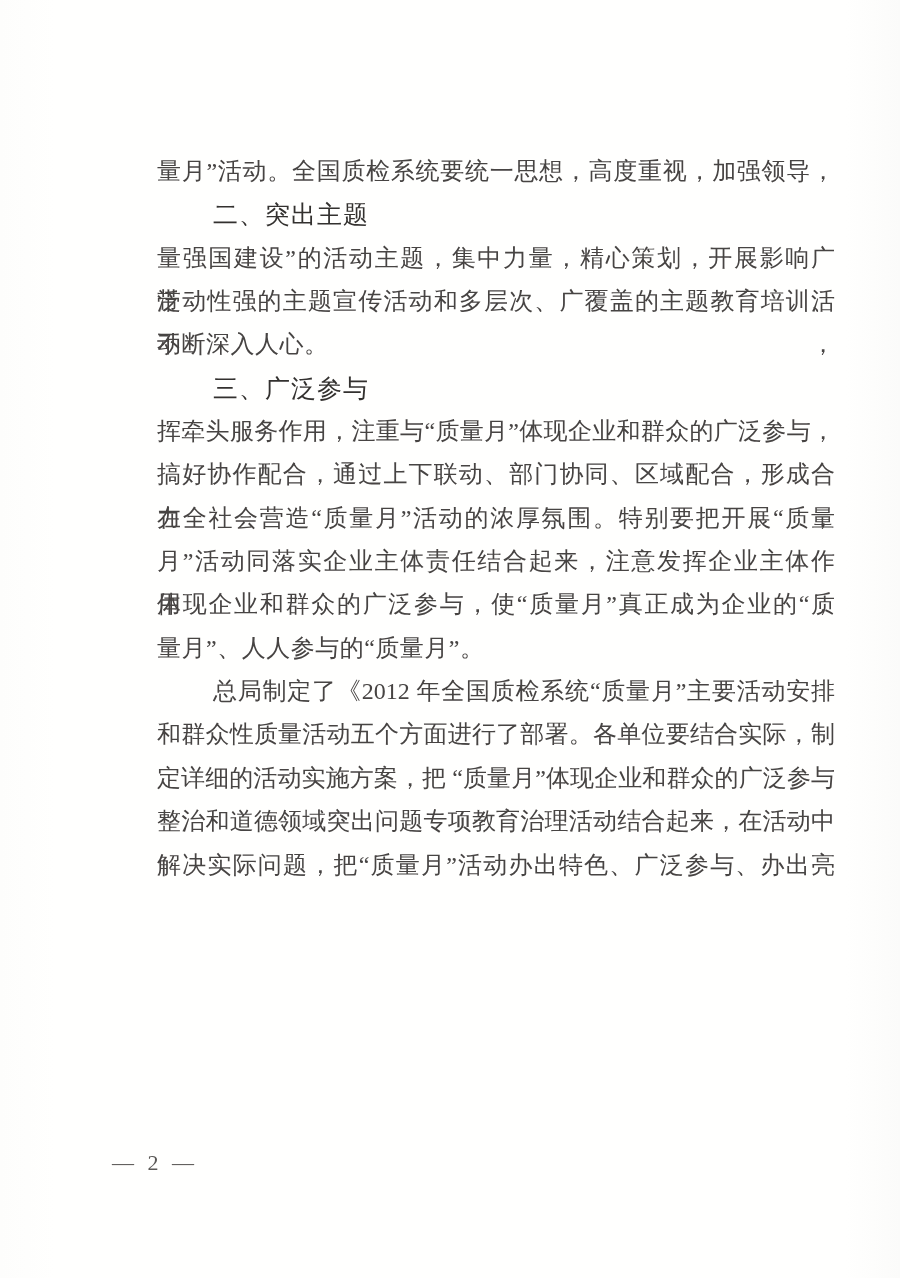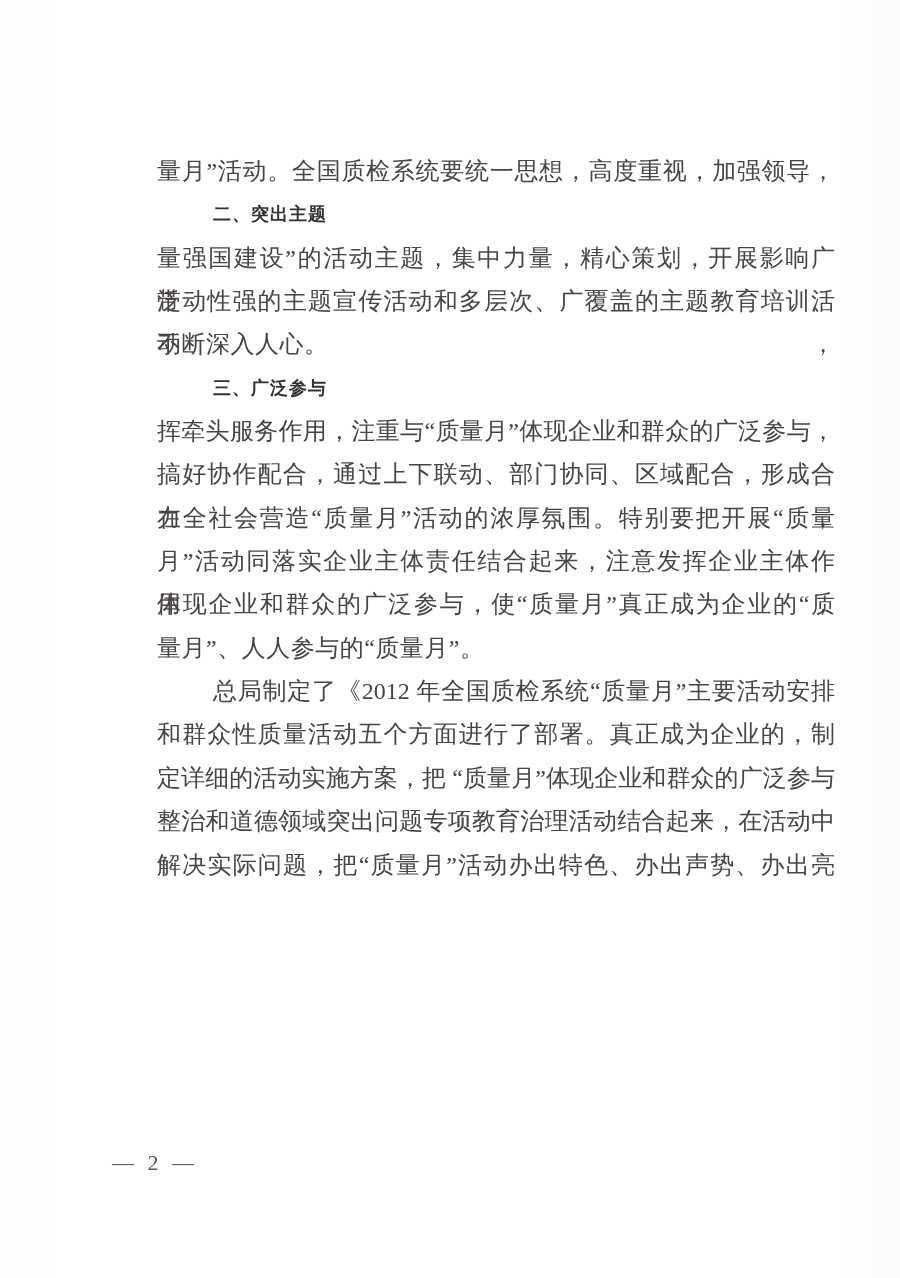--- a/index.html
+++ b/index.html
@@ -37,22 +37,22 @@
   .line.justify {
     white-space: normal;
     text-align: justify;
     text-align-last: justify;
     letter-spacing: 0;
   }
   .line.indent {
     text-indent: 56px;
   }
   .line.heading {
-    font-size: 18px;
-    font-weight: 700;
+    font-size: 25px;
+    font-weight: 400;
     color: #33312f;
     text-indent: 56px;
     letter-spacing: 1px;
   }
   .page-number {
     position: absolute;
     left: 112px;
     top: 1150px;
     font-size: 22px;
     color: #5a5856;
@@ -70,19 +70,19 @@
     <div class="line justify">带动性强的主题宣传活动和多层次、广覆盖的主题教育培训活动，</div>
     <div class="line">不断深入人心。</div>
     <div class="line heading">三、广泛参与</div>
     <div class="line justify">挥牵头服务作用，注重与“质量月”体现企业和群众的广泛参与，</div>
     <div class="line justify">搞好协作配合，通过上下联动、部门协同、区域配合，形成合力，</div>
     <div class="line justify">在全社会营造“质量月”活动的浓厚氛围。特别要把开展“质量</div>
     <div class="line justify">月”活动同落实企业主体责任结合起来，注意发挥企业主体作用，</div>
     <div class="line justify">体现企业和群众的广泛参与，使“质量月”真正成为企业的“质</div>
     <div class="line">量月”、人人参与的“质量月”。</div>
     <div class="line justify indent">总局制定了《2012 年全国质检系统“质量月”主要活动安排</div>
-    <div class="line justify">和群众性质量活动五个方面进行了部署。真正成为企业的，制</div>
+    <div class="line justify">和群众性质量活动五个方面进行了部署。各单位要结合实际，制</div>
     <div class="line justify">定详细的活动实施方案，把 “质量月”体现企业和群众的广泛参与</div>
     <div class="line justify">整治和道德领域突出问题专项教育治理活动结合起来，在活动中</div>
-    <div class="line justify">解决实际问题，把“质量月”活动办出特色、办出声势、办出亮</div>
+    <div class="line justify">解决实际问题，把“质量月”活动办出特色、广泛参与、办出亮</div>
   </div>
   <div class="page-number">— 2 —</div>
 </div>
 
 </body></html>

